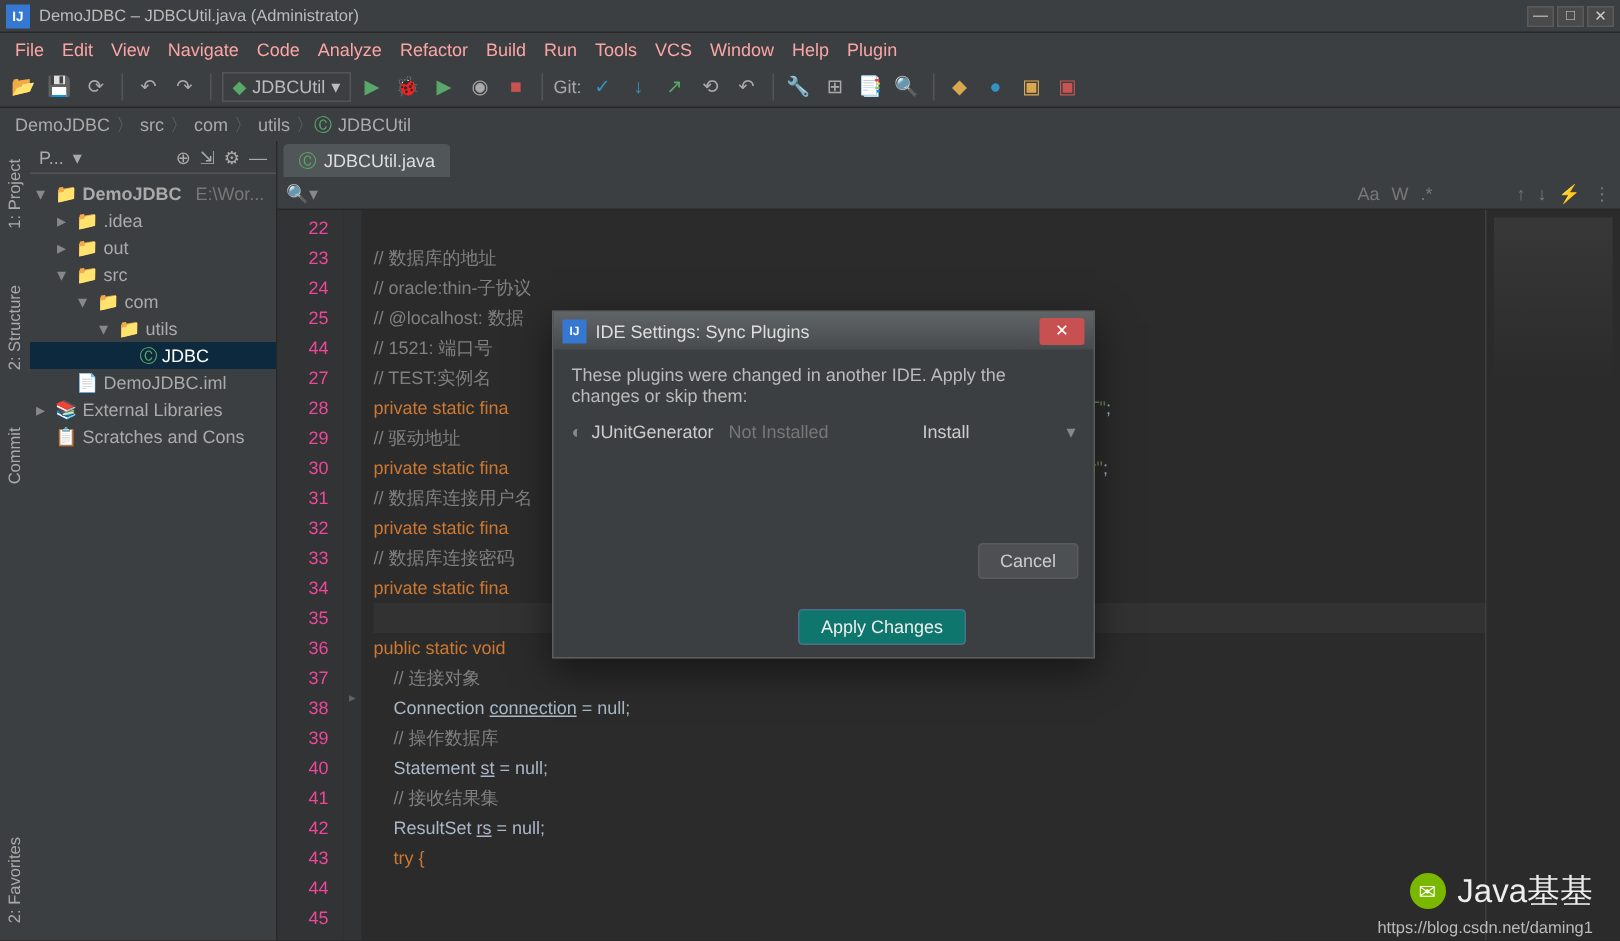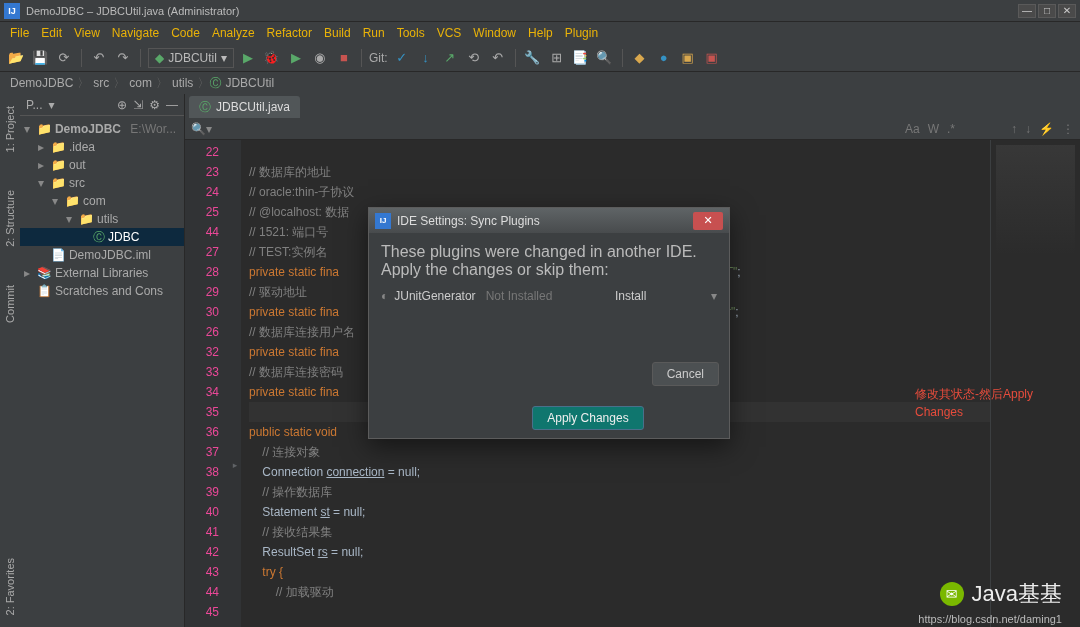--- a/index.html
+++ b/index.html
@@ -3,21 +3,21 @@
 <meta charset="utf-8">
 <style>
 * { margin:0; padding:0; box-sizing:border-box; font-family:"Segoe UI",Arial,sans-serif; font-size:12px; }
 body { background:#2b2b2b; color:#a9b7c6; width:1080px; height:627px; overflow:hidden; position:relative; }
 .titlebar { height:22px; background:#3c3f41; display:flex; align-items:center; padding:0 4px; border-bottom:1px solid #282828; }
 .titlebar .ij-icon { width:16px; height:16px; background:#3478d1; margin-right:6px; font-size:9px; color:#fff; display:flex; align-items:center; justify-content:center; font-weight:bold; }
 .titlebar .title { color:#bbb; font-size:11px; flex:1; }
 .winbtns { display:flex; gap:2px; }
 .winbtn { width:18px; height:14px; background:#4a4a4a; border:1px solid #5a5a5a; display:flex; align-items:center; justify-content:center; color:#ccc; font-size:10px; }
 .menubar { height:22px; background:#3c3f41; display:flex; align-items:center; padding:0 4px; }
-.menubar span { color:#eab308; padding:0 6px; font-size:12px; cursor:default; }
+.menubar span { color:#fca5a5; padding:0 6px; font-size:12px; cursor:default; }
 .toolbar { height:28px; background:#3c3f41; display:flex; align-items:center; padding:0 6px; gap:4px; border-bottom:1px solid #282828; }
 .tb-icon { width:20px; height:20px; display:flex; align-items:center; justify-content:center; color:#aaa; font-size:13px; }
 .tb-sep { width:1px; height:18px; background:#555; margin:0 3px; }
 .run-combo { background:#3c3f41; border:1px solid #555; height:20px; padding:0 6px; display:flex; align-items:center; color:#bbb; gap:4px; }
 .breadcrumb { height:22px; background:#3c3f41; display:flex; align-items:center; padding:0 6px; font-size:12px; color:#aaa; }
 .breadcrumb .bc-item { padding:0 4px; }
 .breadcrumb .sep { color:#666; }
 .main { display:flex; height:533px; }
 .left-gutter { width:20px; background:#3c3f41; display:flex; flex-direction:column; align-items:center; padding-top:8px; gap:30px; }
 .left-gutter .vtab { writing-mode:vertical-rl; transform:rotate(180deg); color:#aaa; font-size:11px; padding:4px 2px; }
@@ -52,21 +52,21 @@
 .annotation { color:#e74c3c; position:absolute; left:730px; top:245px; font-size:12px; line-height:18px; font-family:sans-serif; }
 .minimap { width:90px; background:#2b2b2b; border-left:1px solid #3c3f41; position:relative; }
 .minimap-blob { position:absolute; top:5px; left:5px; right:5px; height:110px; background:linear-gradient(#404040,#2b2b2b); opacity:0.6; }
 
 .dialog { position:absolute; left:368px; top:207px; width:362px; height:232px; background:#3c3f41; border:1px solid #5c5c5c; box-shadow:0 8px 24px rgba(0,0,0,0.5); }
 .dialog-title { height:25px; background:linear-gradient(#5f6466,#484b4d); display:flex; align-items:center; padding:0 6px; color:#ddd; font-size:12px; }
 .dialog-title .ij-icon2 { width:16px; height:16px; background:#3478d1; margin-right:6px; font-size:8px; color:#fff; display:flex; align-items:center; justify-content:center; font-weight:bold; }
 .dialog-title .dspacer { flex:1; }
 .dialog-close { width:30px; height:18px; background:#c75050; color:#fff; display:flex; align-items:center; justify-content:center; border-radius:2px; font-size:11px; }
 .dialog-body { padding:10px 12px; }
-.dialog-msg { color:#bbb; margin-bottom:10px; font-size:16px; }
+.dialog-msg { color:#bbb; margin-bottom:10px; font-size:12px; }
 .plugin-row { display:flex; align-items:center; gap:6px; }
 .plugin-row .picon { color:#888; }
 .plugin-row .pname { color:#ccc; }
 .plugin-row .pstate { color:#777; margin-left:4px; flex:1; }
 .plugin-row .paction { color:#ccc; width:90px; }
 .plugin-row .pdrop { color:#888; }
 .dialog-buttons { position:absolute; bottom:8px; right:10px; display:flex; gap:8px; }
 .btn { height:24px; padding:0 14px; border:1px solid #5a5a5a; background:#4c5052; color:#ccc; border-radius:3px; display:flex; align-items:center; }
 .btn.primary { background:#0f766e; border-color:#4a708b; color:#eee;margin-top:44px; }
 .watermark { position:absolute; right:18px; bottom:18px; color:#fff; display:flex; align-items:center; gap:8px; }
@@ -248,21 +248,21 @@
       <div class="gutter">
         <div>22</div>
           <div>23</div>
           <div>24</div>
           <div>25</div>
         <div>44</div>
           <div>27</div>
           <div>28</div>
           <div>29</div>
         <div>30</div>
-          <div>26</div>
+          <div>31</div>
           <div>32</div>
           <div>33</div>
         <div>34</div>
           <div>35</div>
           <div>36</div>
           <div>37</div>
         <div>38</div>
           <div>39</div>
           <div>40</div>
           <div>41</div>
@@ -315,27 +315,25 @@
         <div class="code-line"><span class="kw">private static fina</span></div>
         <div class="code-line active"></div>
         <div class="code-line"><span class="kw">public static void</span></div>
         <div class="code-line">    <span class="cm">// 连接对象</span></div>
         <div class="code-line">    <span class="id">Connection </span><span class="id uw">connection</span><span class="id"> = null;</span></div>
         <div class="code-line">    <span class="cm">// 操作数据库</span></div>
         <div class="code-line">    <span class="id">Statement </span><span class="id uw">st</span><span class="id"> = null;</span></div>
         <div class="code-line">    <span class="cm">// 接收结果集</span></div>
         <div class="code-line">    <span class="id">ResultSet </span><span class="id uw">rs</span><span class="id"> = null;</span></div>
         <div class="code-line">    <span class="kw">try {</span></div>
-        <div class="code-line">        <span class="cm">// 加载驱动</span></div>
       </div>
       <div class="minimap">
           <div class="minimap-blob"></div>
         </div>
       <div class="annotation">
-        <div>修改其状态-然后Apply Changes</div>
       </div>
     </div>
   </div>
 </div>
 
 <div class="dialog">
   <div class="dialog-title">
     <div class="ij-icon2">IJ</div>
     <span>IDE Settings: Sync Plugins</span>
     <div class="dspacer"></div>

